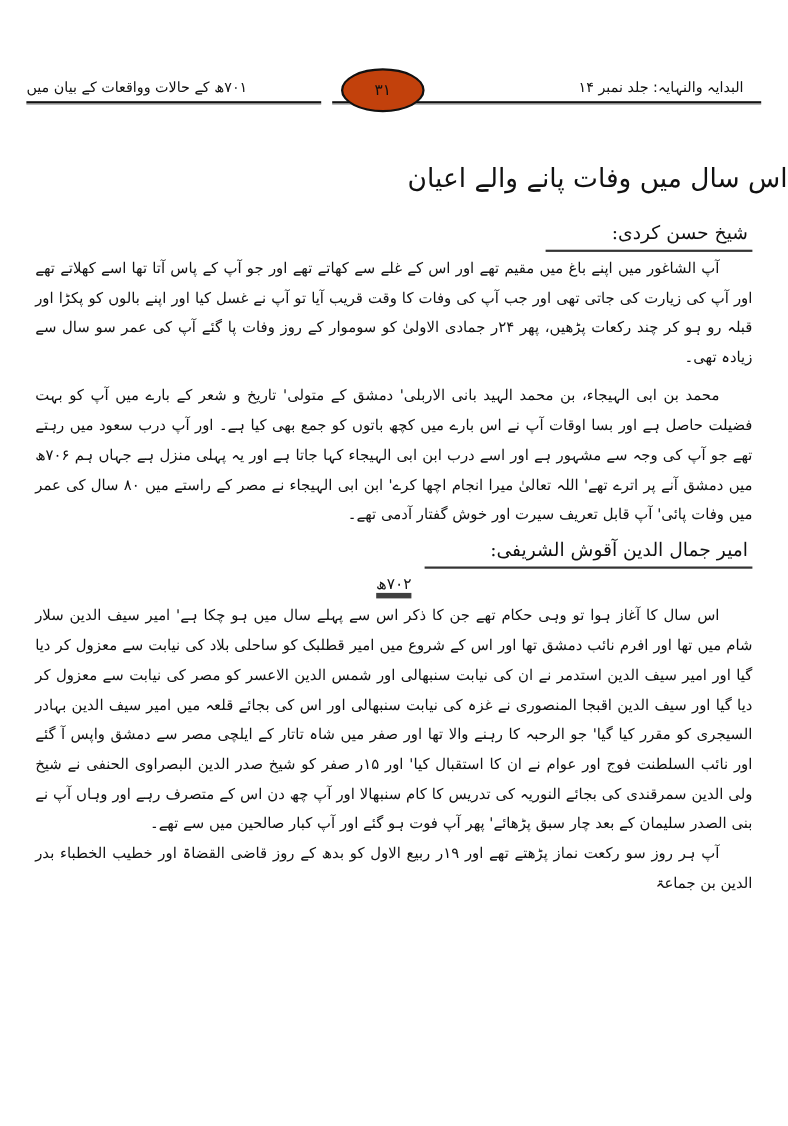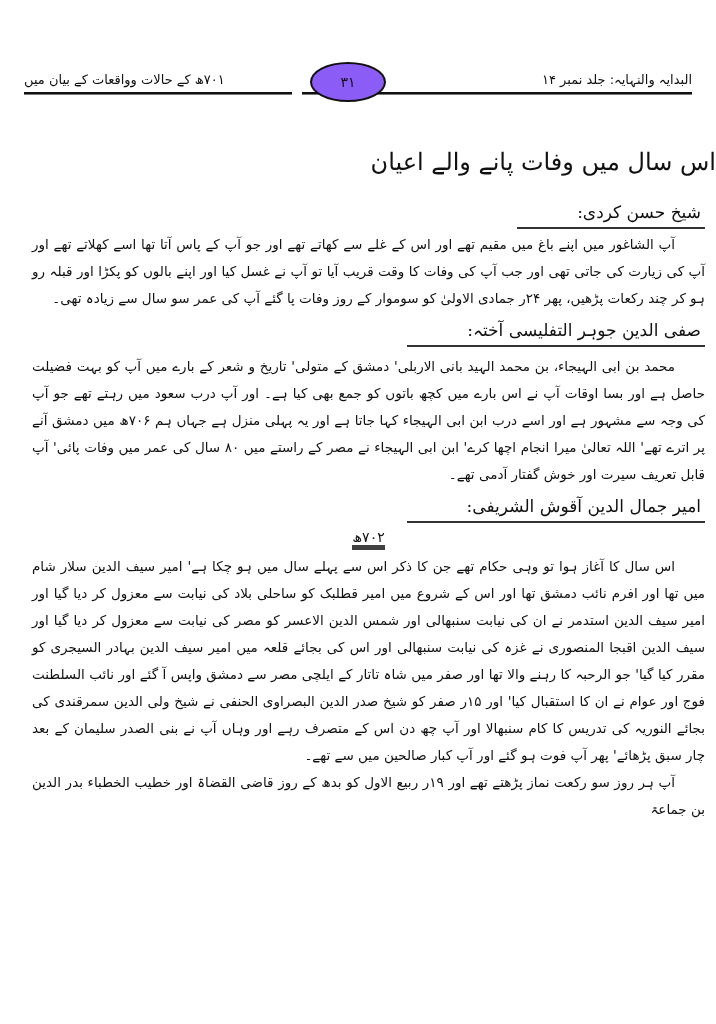--- a/index.html
+++ b/index.html
@@ -22,21 +22,21 @@
     }
     
     .running-header {
       position: absolute;
       left: 24px; right: 24px;
       top: 58px;
       height: 40px;
     }
     .rh-right {
       position: absolute;
-      right: 0; top: 14px;
+      right: 16px; top: 14px;
       font-size: 13px;
       white-space: nowrap;
     }
     .rh-left {
       position: absolute;
       left: 0; top: 14px;
       font-size: 13px;
       white-space: nowrap;
     }
     .rh-line-right {
@@ -61,36 +61,36 @@
       top: 4px;
       width: 76px;
       height: 40px;
       border: 2px solid #111;
       border-radius: 50%;
       display: flex;
       align-items: center;
       justify-content: center;
       font-size: 14px;
       font-family: "DejaVu Sans", sans-serif;
-      background: #8b5cf6;
+      background: #c2410c;
     }
     
     .main-title {
       position: absolute;
       left: 0; right: 0;
       top: 148px;
       text-align: right;
       font-size: 24px;
       font-family: "DejaVu Serif", serif;
       letter-spacing: 1px;
     }
     
     .content {
       position: absolute;
-      left: 32px; right: 11px;
+      left: 32px; right: 32px;
       top: 198px;
       font-size: 13.5px;
       line-height: 27px;
     }
     .heading {
       display: block;
       width: max-content;
       font-size: 17px;
       font-family: "DejaVu Serif", serif;
       border-bottom: 2px solid #333;
@@ -141,21 +141,20 @@
   <div class="content">
 
     <div>
       <div class="heading">شیخ حسن کردی:</div>
       <p class="para"><span class="indent"></span><span>آپ الشاغور میں اپنے باغ میں مقیم تھے اور اس کے غلے سے کھاتے تھے اور جو آپ کے پاس آتا تھا اسے کھلاتے تھے اور آپ کی زیارت کی جاتی تھی اور جب آپ کی وفات کا وقت قریب آیا تو آپ نے غسل کیا اور اپنے بالوں کو پکڑا اور قبلہ رو ہو کر چند رکعات پڑھیں، پھر ۲۴ر جمادی الاولیٰ کو سوموار کے روز وفات پا گئے آپ کی عمر سو سال سے زیادہ تھی۔</span></p>
     </div>
 
     <div class="gap-sm"></div>
 
     <div>
-      <div class="heading">صفی الدین جوہر التفلیسی آختہ:</div>
     </div>
 
     <div class="gap-sm"></div>
 
     <div>
       <p class="para"><span class="indent"></span><span>محمد بن ابی الہیجاء، بن محمد الہید بانی الاربلی' دمشق کے متولی' تاریخ و شعر کے بارے میں آپ کو بہت فضیلت حاصل ہے اور بسا اوقات آپ نے اس بارے میں کچھ باتوں کو جمع بھی کیا ہے۔ اور آپ درب سعود میں رہتے تھے جو آپ کی وجہ سے مشہور ہے اور اسے درب ابن ابی الہیجاء کہا جاتا ہے اور یہ پہلی منزل ہے جہاں ہم ۷۰۶ھ میں دمشق آنے پر اترے تھے' اللہ تعالیٰ میرا انجام اچھا کرے' ابن ابی الہیجاء نے مصر کے راستے میں ۸۰ سال کی عمر میں وفات پائی' آپ قابل تعریف سیرت اور خوش گفتار آدمی تھے۔</span></p>
     </div>
 
     <div class="gap-sm"></div>
 

